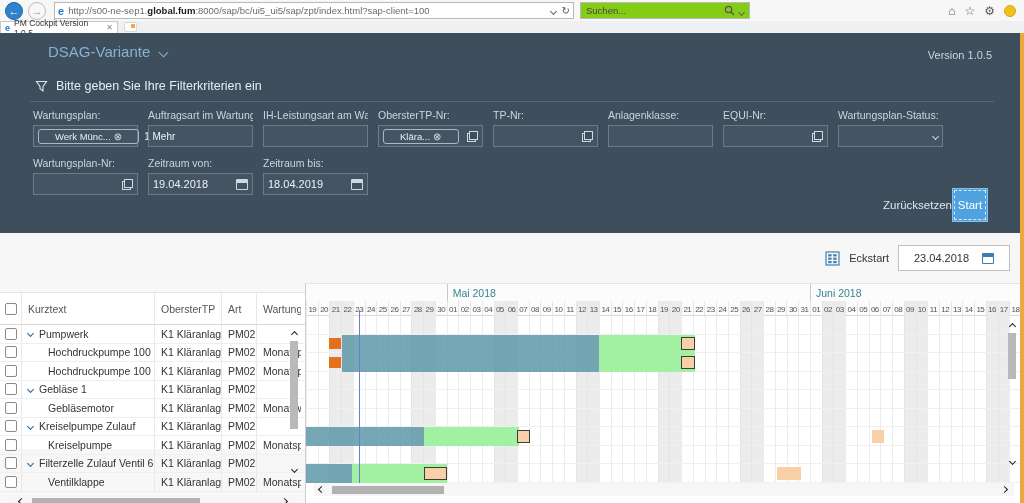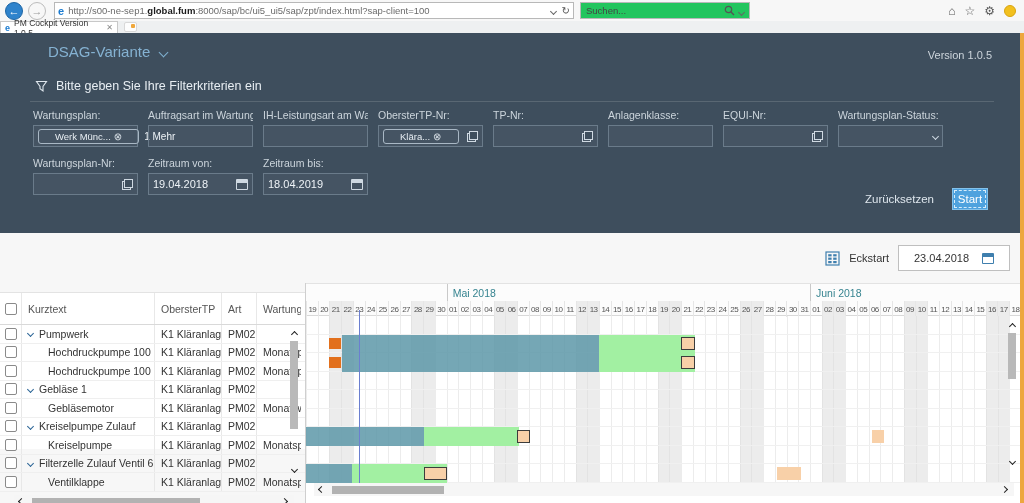--- a/index.html
+++ b/index.html
@@ -8,21 +8,21 @@
   
   #chrome { position:absolute; top:0; left:0; width:1024px; height:33px; background:#f3f3f3; }
   #chrome-top { position:absolute; top:0; left:0; right:0; height:21px; background:#f7f7f7; display:flex; align-items:center; }
   .nav-btn { width:18px; height:18px; border-radius:50%; display:flex; align-items:center; justify-content:center; font-size:11px; margin-left:5px; flex:0 0 auto; }
   #back-btn { background:#2f83cc; color:#fff; border:1px solid #1e66a5; }
   #fwd-btn { background:#f7f7f7; color:#9a9a9a; border:1px solid #bcbcbc; }
   #url-bar { height:17px; background:#fff; border:1px solid #b8b8b8; margin-left:8px; width:520px; display:flex; align-items:center; font-size:9.5px; color:#6b6b6b; padding:0 3px; }
   #url-bar .ie-e { color:#1b7bd0; font-weight:bold; font-size:11px; margin-right:4px; }
   #url-domain { color:#1a1a1a; font-weight:bold; }
   #url-tools { margin-left:auto; display:flex; gap:6px; color:#555; font-size:10px; }
-  #search-box { height:17px; background:#22c55e; border:1px solid #b8b8b8; margin-left:6px; width:170px; display:flex; align-items:center; font-size:9.5px; color:#444; padding:0 5px; }
+  #search-box { height:17px; background:#84cc16; border:1px solid #b8b8b8; margin-left:6px; width:170px; display:flex; align-items:center; font-size:9.5px; color:#444; padding:0 5px; }
   #search-box .mag { margin-left:auto; }
   #browser-icons { margin-left:auto; display:flex; align-items:center; gap:9px; margin-right:8px; color:#5a5a5a; font-size:12px; }
   .smiley { width:12px; height:12px; border-radius:50%; background:#f2c01e; border:1px solid #d9a40f; }
   #tab-row { position:absolute; top:21px; left:0; right:0; height:12px; background:#eef0f1; }
   #tab { position:absolute; left:0; top:0; width:118px; height:12px; background:#fff; border:1px solid #c8c8c8; border-bottom:none; display:flex; align-items:center; font-size:8.5px; color:#333; padding:0 4px; gap:4px; }
   #tab .ie-e { color:#1b7bd0; font-weight:bold; font-size:9px; }
   #tab .tab-close { margin-left:auto; color:#888; font-size:8px; }
   #newtab-btn { position:absolute; left:124px; top:1px; width:13px; height:10px; background:#fdfdfd; border:1px solid #d8d8d8; border-radius:2px; }
   #newtab-btn::after { content:""; position:absolute; right:1px; top:1px; width:4px; height:4px; background:#f0a83c; border-radius:1px; }
 
@@ -48,23 +48,23 @@
   .vh-icon::after { content:""; position:absolute; right:0; top:0; width:7px; height:7px; border:1px solid #cfd9e2; background:#3e4e5d; }
   .cal-icon { margin-left:auto; width:12px; height:11px; border:1px solid #cfd9e2; border-top:4px solid #cfd9e2; border-radius:1px; flex:0 0 auto; }
   .sel-chev { margin-left:auto; }
 
   .chev { display:inline-block; width:5px; height:5px; border:solid currentColor; border-width:0 0 1.5px 1.5px; }
   .chev.down { transform:rotate(-45deg); }
   .chev.up { transform:rotate(135deg); }
   .chev.left { transform:rotate(45deg); }
   .chev.right { transform:rotate(-135deg); }
 
-  #filter-actions { position:absolute; right:36px; top:155px; display:flex; align-items:center; gap:18px; }
+  #filter-actions { position:absolute; right:36px; top:155px; display:flex; align-items:center; }
   #reset-button { font-size:11.5px; color:#dfe7ee; background:none; border:none; cursor:pointer; font-family:inherit; }
-  #start-button { font-size:11.5px; color:#fff; background:#4fa2de; border:1px solid #83c2ec; outline:1px dashed #d6ecfa; outline-offset:-3px; width:36px; height:22px; cursor:pointer; font-family:inherit; }
+  #start-button { font-size:11.5px; color:#fff; background:#4fa2de; border:1px solid #83c2ec; outline:1px dashed #d6ecfa; outline-offset:-3px; width:36px; height:34px; cursor:pointer; font-family:inherit; }
 
   #collapse-tab { position:absolute; left:494px; top:233px; width:36px; height:17px; background:#4a5b6b; border-radius:0 0 4px 4px; display:flex; align-items:center; justify-content:center; color:#dfe7ee; cursor:pointer; }
 
   
   #toolbar { position:absolute; top:233px; left:0; width:1020px; height:50px; background:#f7f7f7; }
   #eckstart-group { position:absolute; right:10px; top:12px; display:flex; align-items:center; gap:9px; }
   #eckstart-label { font-size:11px; color:#333; }
   #eckstart-input { width:112px; height:26px; background:#fff; border:1px solid #bfbfbf; display:flex; align-items:center; padding:0 15px; }
   #eckstart-input .val { font-size:11px; color:#333; }
   #eckstart-input .cal-icon { border-color:#3f7fae; border-top-color:#3f7fae; }

